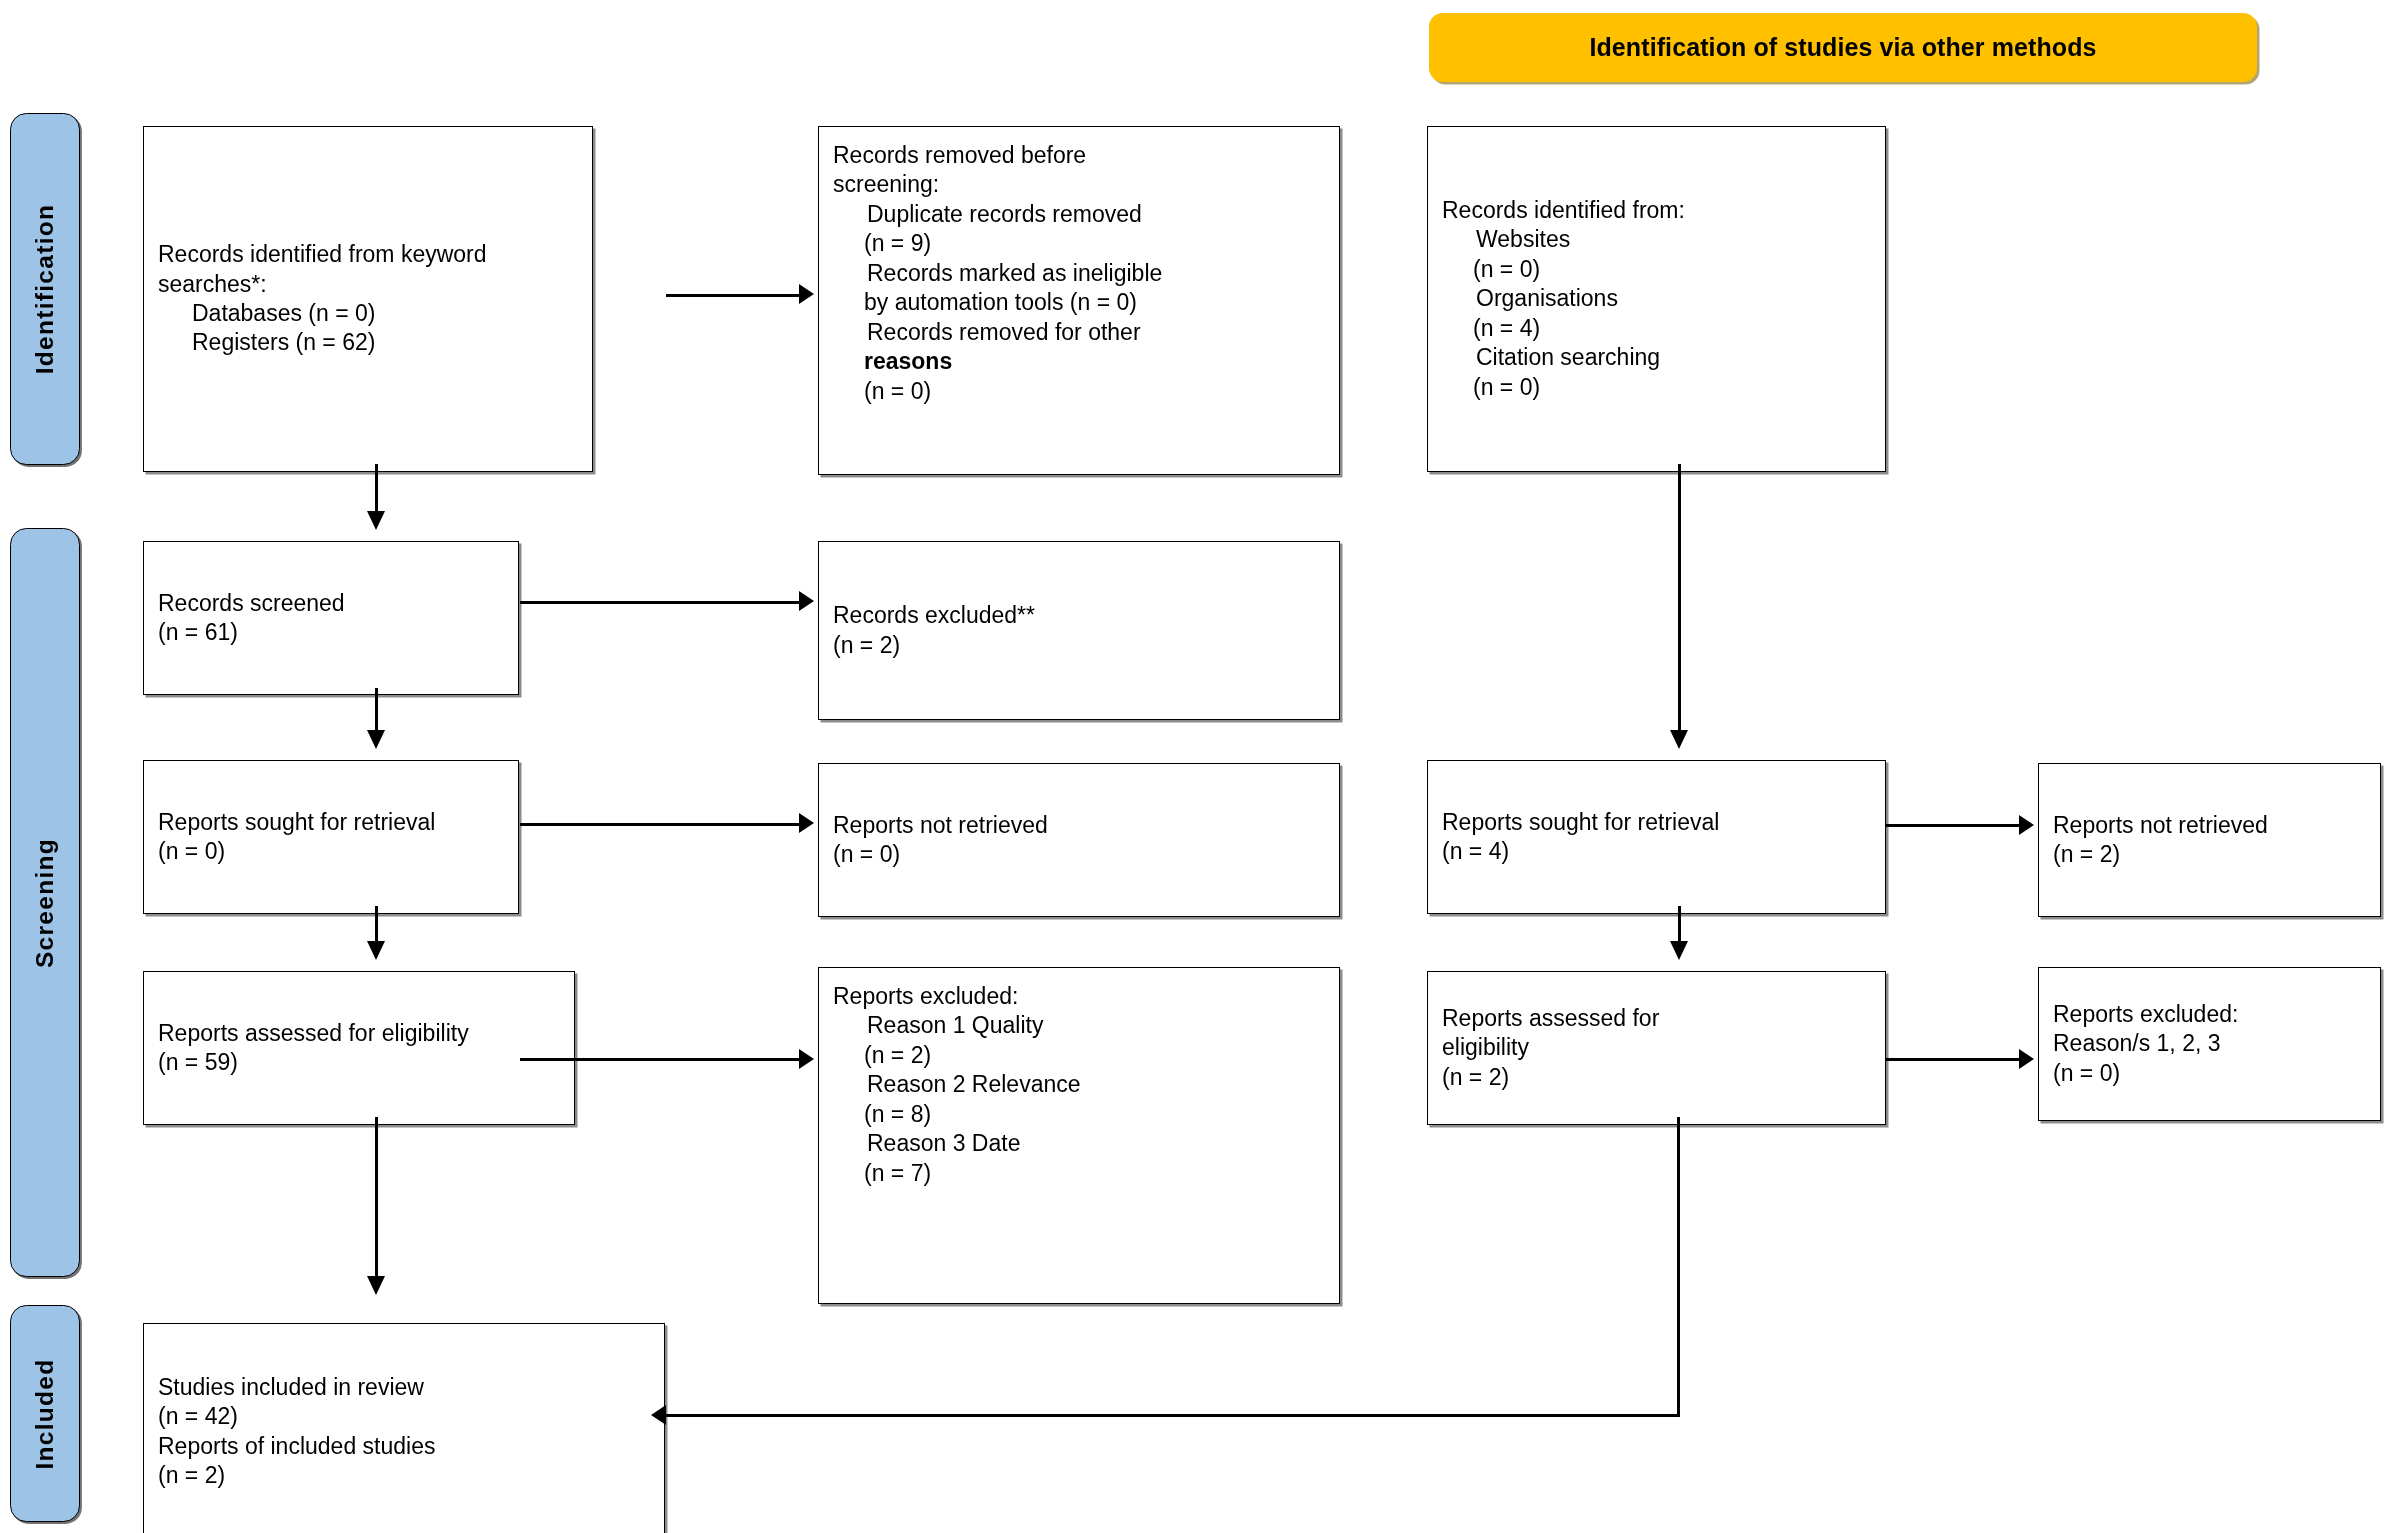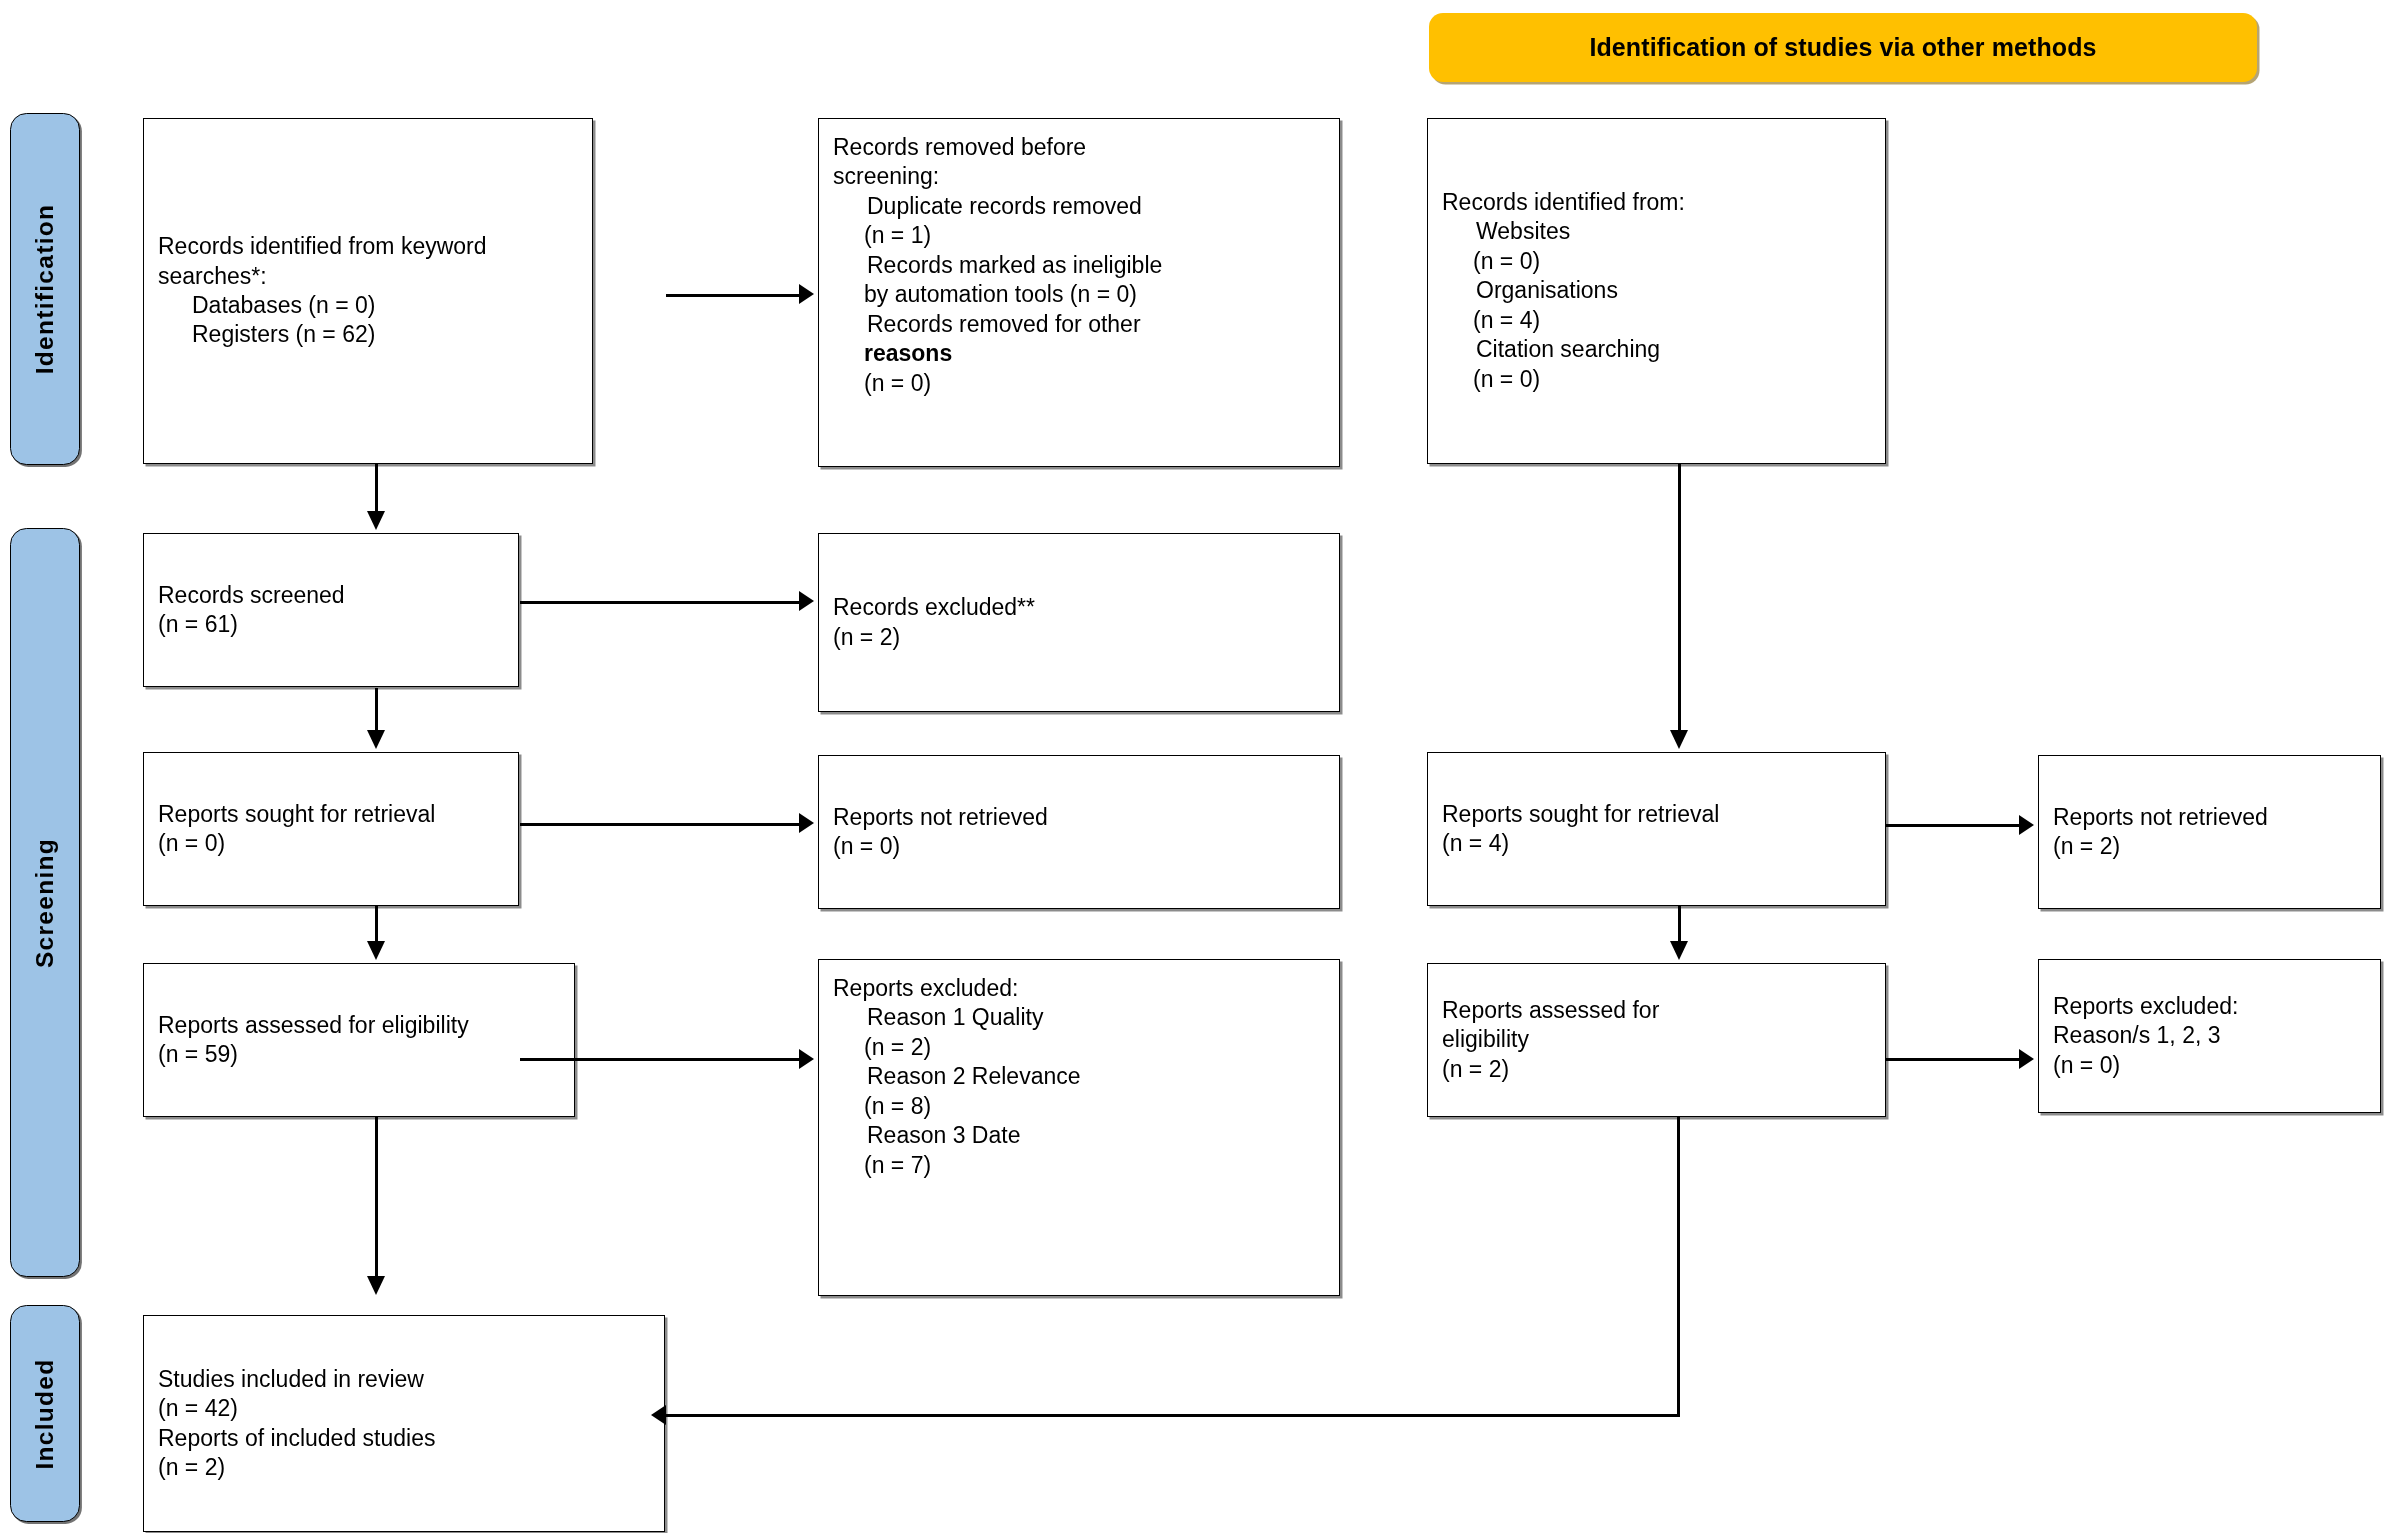--- a/index.html
+++ b/index.html
@@ -63,20 +63,21 @@
   .box {
     position: absolute;
     background: #ffffff;
     border: 1.9px solid #000;
     box-sizing: border-box;
     box-shadow: 2.5px 2.5px 0 0 rgba(0,0,0,0.45);
     display: flex;
     flex-direction: column;
     justify-content: center;
     padding: 3.8px 14px;
+    margin-top: 8px;
   }
   .box .line {
     font-size: 23px;
     line-height: 1.28;
     white-space: pre;
     color: #000;
   }
   .box .line.ind1 { padding-left: 34px; }
   .box .line.ind-sm { padding-left: 8.8px; }
   .box.top-align { justify-content: flex-start; padding-top: 14px; }
@@ -138,21 +139,21 @@
     <div class="line">Records identified from keyword</div>
     <div class="line">searches*:</div>
     <div class="line ind1">Databases (n = 0)</div>
     <div class="line ind1">Registers (n = 62)</div>
   </div>
 
   <div class="box top-align" style="left:818px; top:118px; width:522px; height:349px;">
     <div class="line"><span>Records removed </span><span class="it">before</span></div>
     <div class="line"><span class="it">screening</span><span>:</span></div>
     <div class="line ind1">Duplicate records removed</div>
-    <div class="line ind1 ind-sm" style="padding-left:31px;">(n = 1)</div>
+    <div class="line ind1 ind-sm" style="padding-left:31px;">(n = 9)</div>
     <div class="line ind1">Records marked as ineligible</div>
     <div class="line ind1" style="padding-left:31px;">by automation tools (n = 0)</div>
     <div class="line ind1">Records removed for other</div>
     <div class="line ind1" style="padding-left:31px;font-weight:bold;">reasons</div>
     <div class="line ind1" style="padding-left:31px;">(n = 0)</div>
   </div>
 
   <div class="box" style="left:1427px; top:118px; width:459px; height:346px;">
     <div class="line">Records identified from:</div>
     <div class="line ind1">Websites</div>

